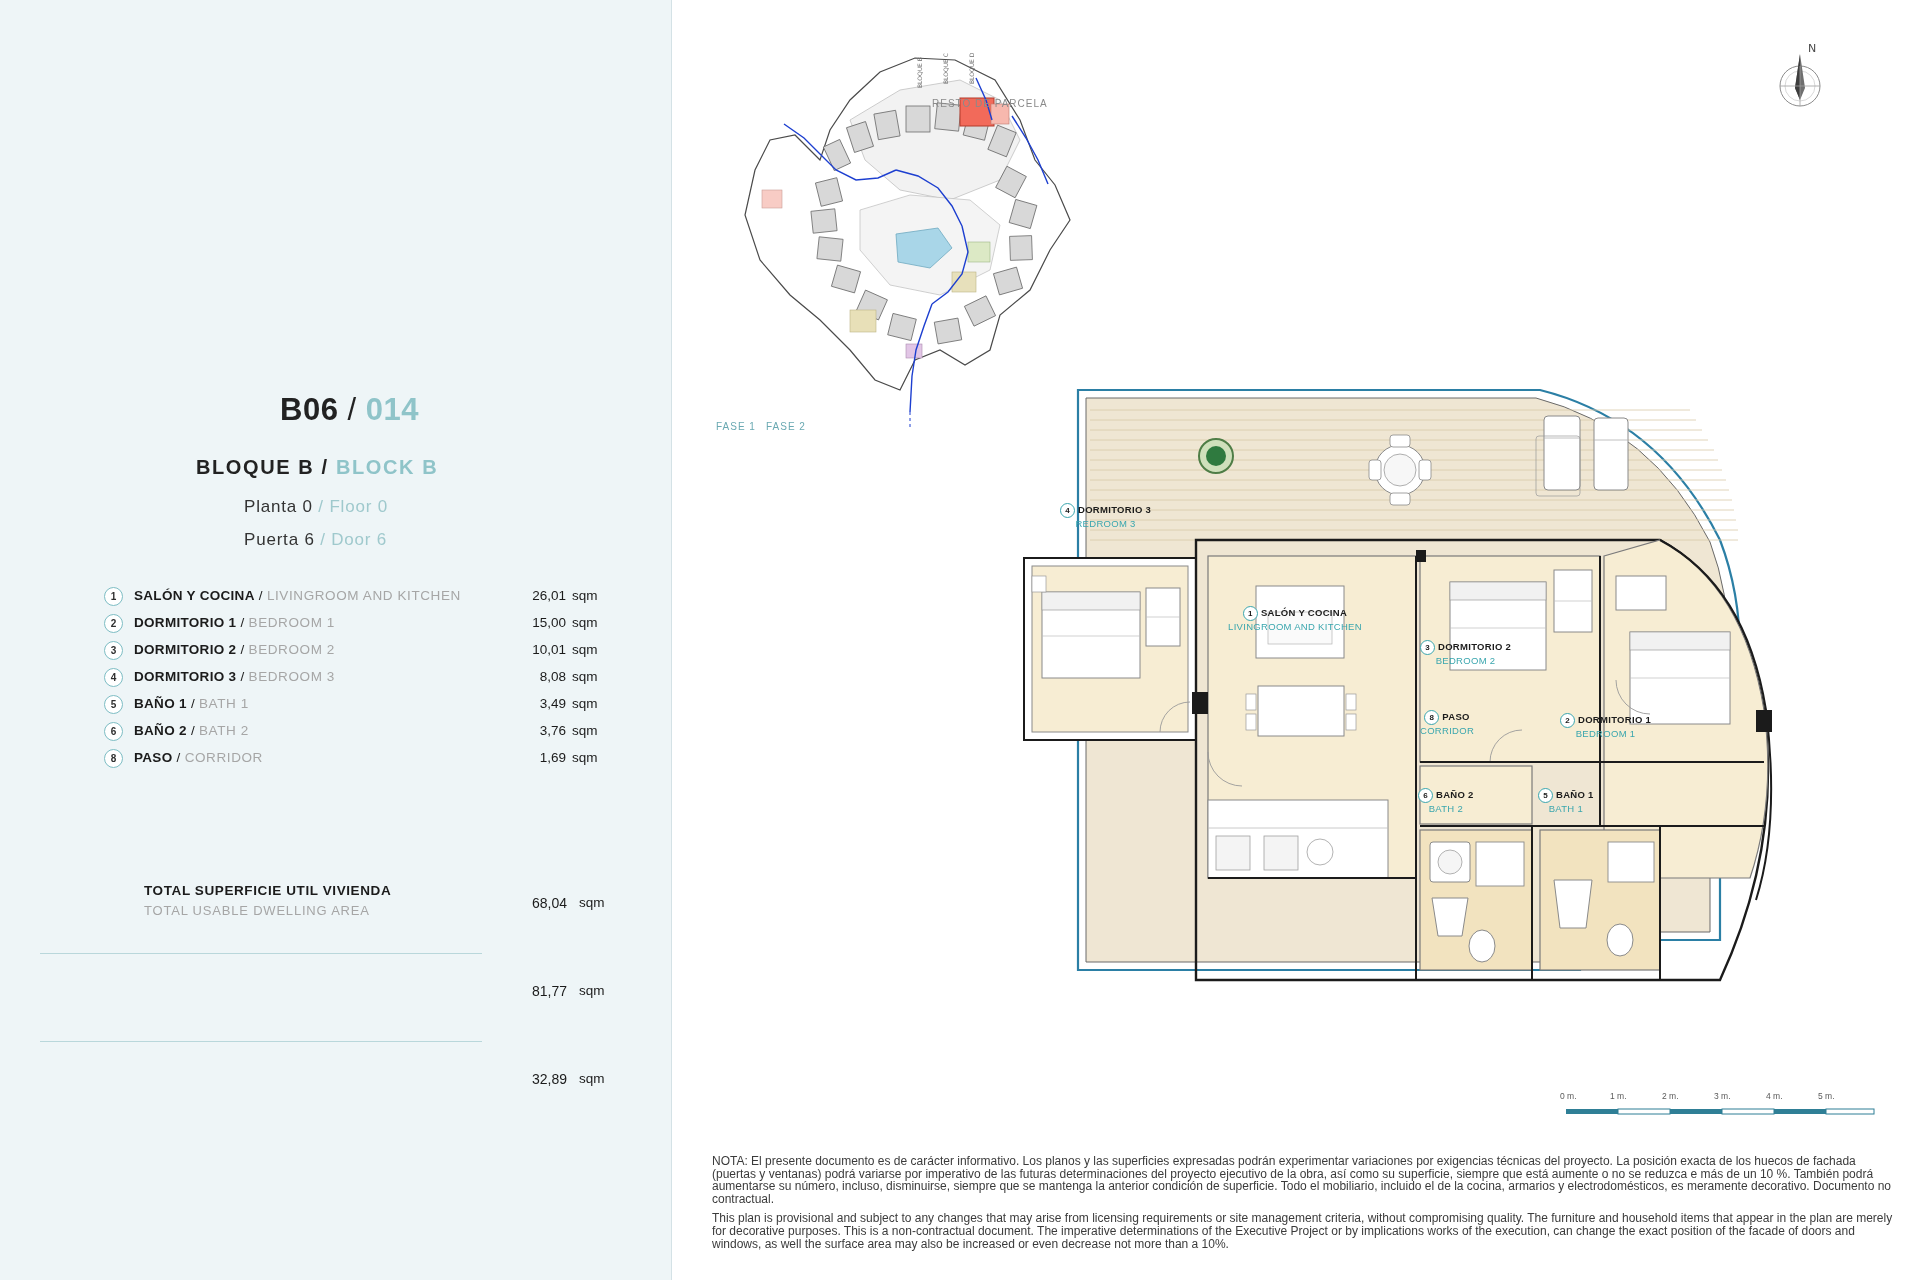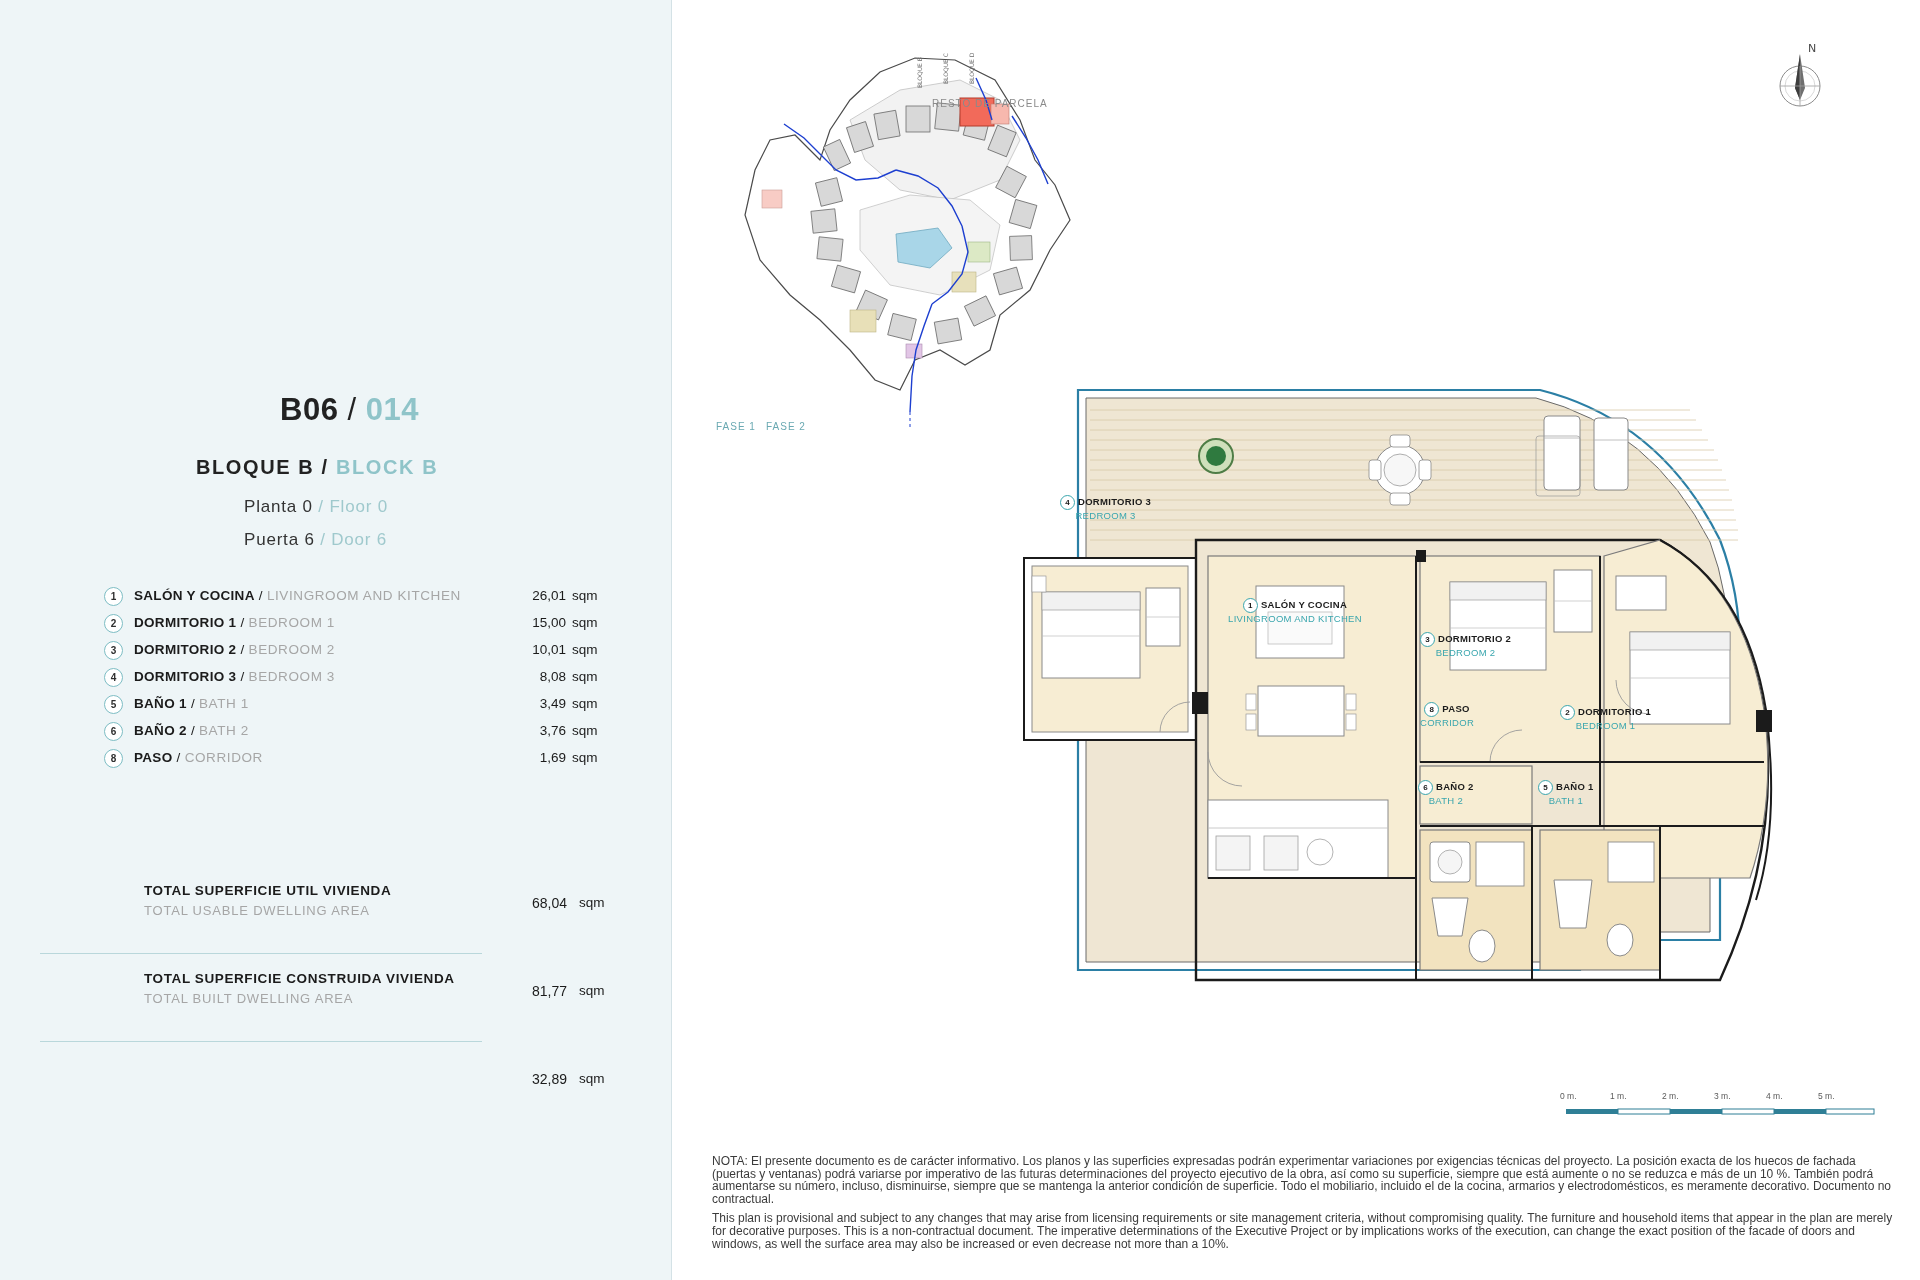--- a/index.html
+++ b/index.html
@@ -227,20 +227,21 @@
     height: 700px;
   }
   .fp-tag {
     position: absolute;
     font-size: 9.5px;
     line-height: 12px;
     text-align: center;
     color: #2f9aa6;
     letter-spacing: 0.3px;
     white-space: nowrap;
+    margin-top: 8px;
   }
   .fp-tag .es { color: #1b1b1b; font-weight: bold; }
   .fp-tag .en { color: #3aa6ae; }
   .fp-bullet {
     display: inline-block;
     width: 13px;
     height: 13px;
     border-radius: 50%;
     border: 1px solid #3aa6ae;
     color: #1b1b1b;
@@ -399,24 +400,20 @@
   <div class="totals">
     <div class="total-block">
       <div class="total-lines">
         <span class="total-es">TOTAL SUPERFICIE UTIL VIVIENDA</span>
         <span class="total-en">TOTAL USABLE DWELLING AREA</span>
       </div>
       <div class="total-value">68,04</div>
       <div class="total-unit">sqm</div>
     </div>
     <div class="total-block" style="margin-top:22px;">
-      <div class="total-lines">
-        <span class="total-es">TOTAL SUPERFICIE CONSTRUIDA VIVIENDA</span>
-        <span class="total-en">TOTAL BUILT DWELLING AREA</span>
-      </div>
       <div class="total-value">81,77</div>
       <div class="total-unit">sqm</div>
     </div>
     <div class="total-block" style="margin-top:22px;">
       <div class="total-value">32,89</div>
       <div class="total-unit">sqm</div>
     </div>
   </div>
 
   <div class="siteplan">

